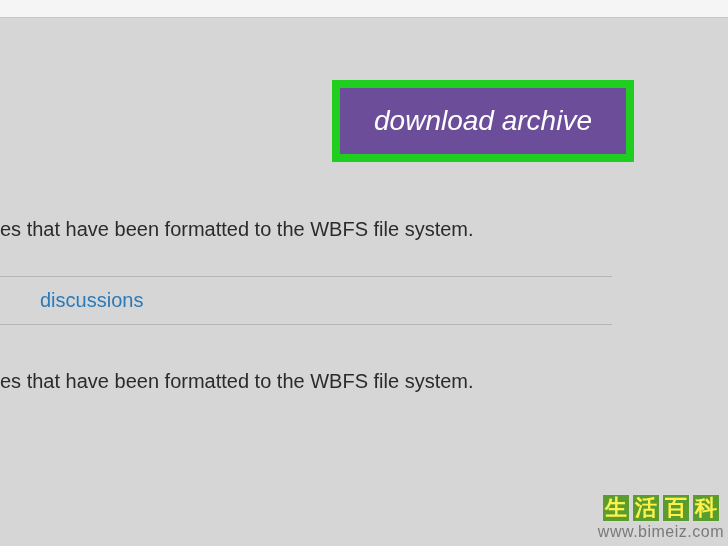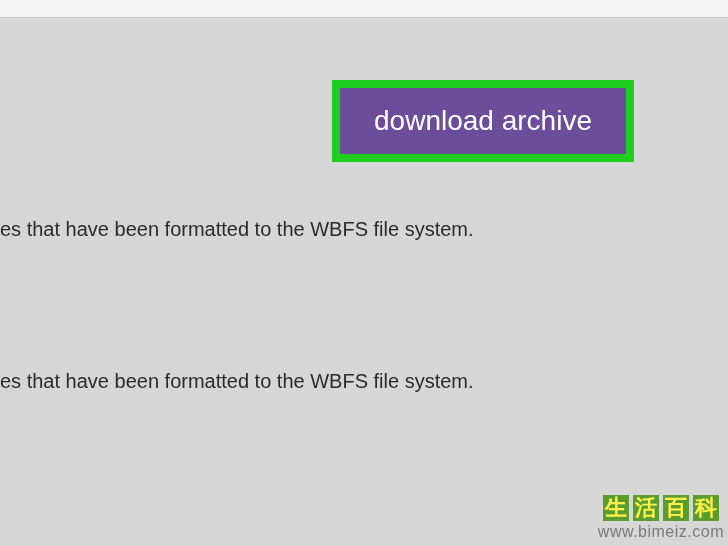--- a/index.html
+++ b/index.html
@@ -28,20 +28,21 @@
     .download-highlight {
       position: absolute;
       top: 62px;
       left: 332px;
       width: 302px;
       height: 82px;
       background: #1fce1f;
       display: flex;
       justify-content: center;
       padding: 8px;
+      font-style: italic;
     }
     .download-btn {
       background: #6b4d9a;
       color: #ffffff;
       font-size: 28px;
       font-weight: 300;
       padding: 14px 26px;
       width: 100%;
       height: 100%;
       display: flex;
@@ -132,20 +133,27 @@
 <div class="top-bar"></div>
 
 <div class="content">
 
   <div class="download-highlight">
     <div class="download-btn">download archive</div>
   </div>
 
   <div class="text-line-1">es that have been formatted to the WBFS file system.</div>
 
+  <div class="tab-section">
+    <div class="tab-top-border"></div>
+    <div class="tab-row">
+      <span class="tab-link">discussions</span>
+    </div>
+    <div class="tab-bottom-border"></div>
+  </div>
 
   <div class="text-line-2">es that have been formatted to the WBFS file system.</div>
 
 </div>
 
 <div class="watermark">
   <div class="watermark-top">
     <span class="wm-char">生</span>
     <span class="wm-char">活</span>
     <span class="wm-char">百</span>

